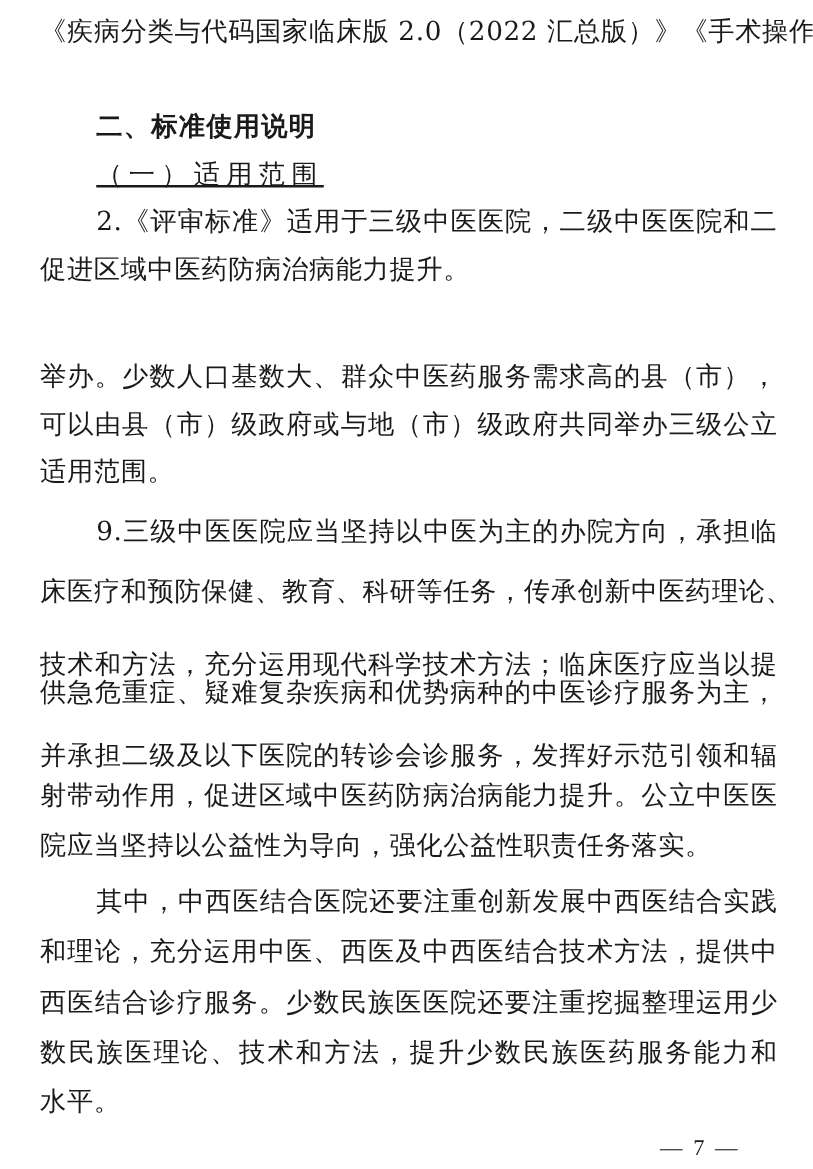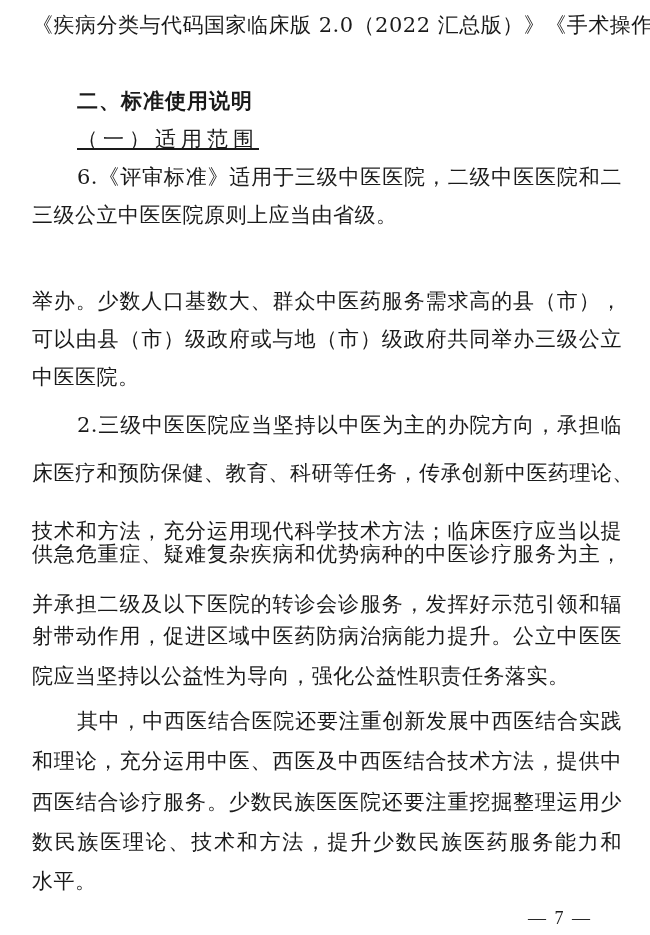--- a/index.html
+++ b/index.html
@@ -67,28 +67,28 @@
 <body>
 
 <div class="page">
 
   <div class="line" style="top:10px">《疾病分类与代码国家临床版 2.0（2022 汇总版）》《手术操作</div>
 
   <div class="line indent heading" style="top:86px">二、标准使用说明</div>
 
   <div class="line indent subheading" style="top:124px">（一）适用范围</div>
 
-  <div class="line indent" style="top:162px">6.《评审标准》适用于三级中医医院，二级中医医院和二</div>
-  <div class="line last" style="top:200px">三级公立中医医院原则上应当由省级。</div>
+  <div class="line indent" style="top:162px">2.《评审标准》适用于三级中医医院，二级中医医院和二</div>
+  <div class="line last" style="top:200px">促进区域中医药防病治病能力提升。</div>
 
   <div class="line" style="top:286px">举办。少数人口基数大、群众中医药服务需求高的县（市），</div>
   <div class="line" style="top:324px">可以由县（市）级政府或与地（市）级政府共同举办三级公立</div>
-  <div class="line last" style="top:362px">中医医院。</div>
+  <div class="line last" style="top:362px">适用范围。</div>
 
-  <div class="line indent" style="top:410px">2.三级中医医院应当坚持以中医为主的办院方向，承担临</div>
+  <div class="line indent" style="top:410px">9.三级中医医院应当坚持以中医为主的办院方向，承担临</div>
   <div class="line" style="top:458px">床医疗和预防保健、教育、科研等任务，传承创新中医药理论、</div>
   <div class="line" style="top:516px">技术和方法，充分运用现代科学技术方法；临床医疗应当以提</div>
   <div class="line" style="top:539px">供急危重症、疑难复杂疾病和优势病种的中医诊疗服务为主，</div>
   <div class="line" style="top:589px">并承担二级及以下医院的转诊会诊服务，发挥好示范引领和辐</div>
   <div class="line" style="top:621px">射带动作用，促进区域中医药防病治病能力提升。公立中医医</div>
   <div class="line last" style="top:661px">院应当坚持以公益性为导向，强化公益性职责任务落实。</div>
 
   <div class="line indent" style="top:706px">其中，中西医结合医院还要注重创新发展中西医结合实践</div>
   <div class="line" style="top:787px">西医结合诊疗服务。少数民族医医院还要注重挖掘整理运用少</div>
   <div class="line" style="top:746px">和理论，充分运用中医、西医及中西医结合技术方法，提供中</div>

